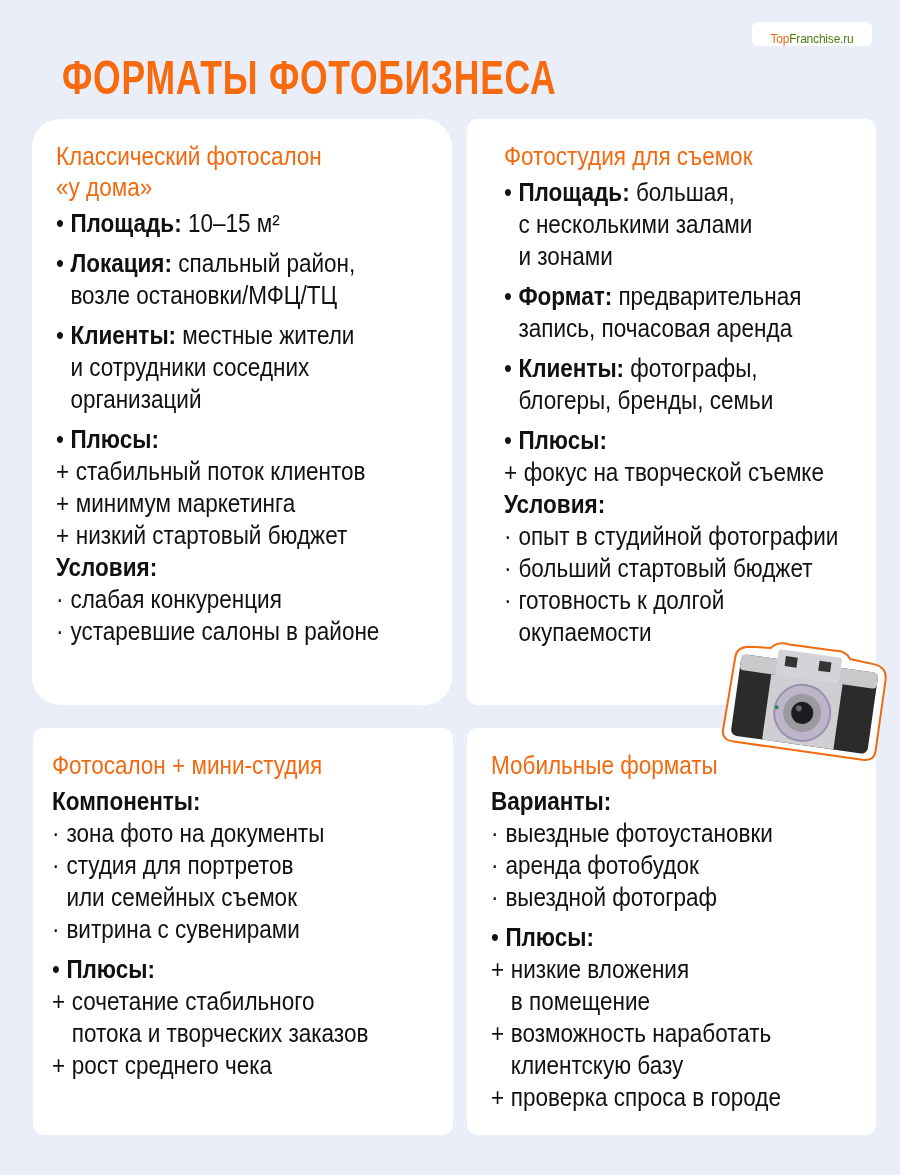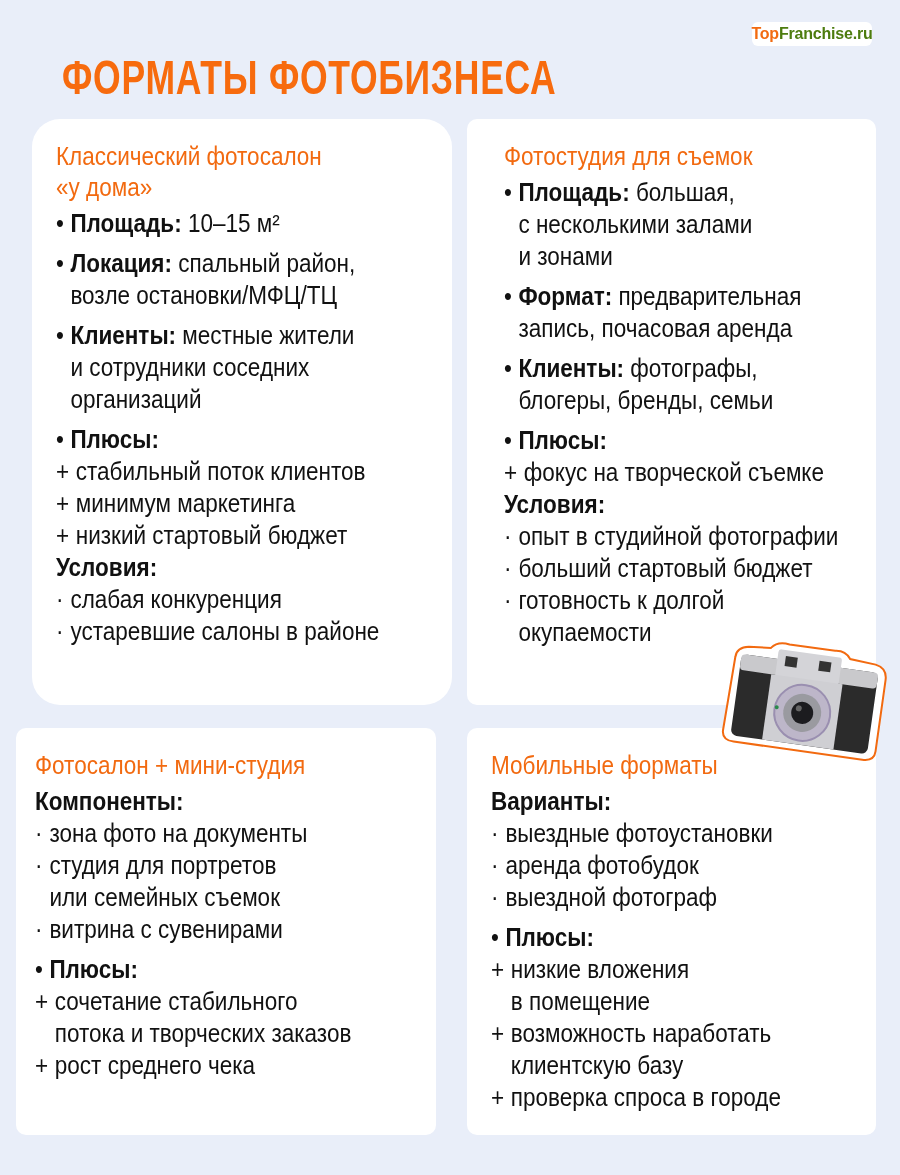--- a/index.html
+++ b/index.html
@@ -8,22 +8,22 @@
     background: #e9eef9;
     font-family: "Liberation Sans", "DejaVu Sans", sans-serif;
     color: #111;
     position: relative;
     overflow: hidden;
   }
   .brand {
     position: absolute; left: 752px; top: 22px;
     width: 120px; height: 24px;
     background: #fff; border-radius: 6px;
-    font-size: 16px; font-weight: bold;
-    display: flex; align-items: center; justify-content: center;
+    font-size: 12px; font-weight: normal;
+    display: flex; align-items: flex-end; justify-content: center;
     letter-spacing: -0.2px;
   }
   .brand .top { color: #f26a10; }
   .brand .rest { color: #4d7c0f; }
   .title {
     position: absolute; left: 62px; top: 50px;
     font-family: "Liberation Sans", sans-serif;
     font-weight: bold;
     font-size: 48px;
     color: #f76b0e;
@@ -161,21 +161,21 @@
         <span class="mk">·</span>
         <span>больший стартовый бюджет</span>
       </div>
     <div class="row">
         <span class="mk">·</span>
         <span><span>готовность к долгой</span><br><span>окупаемости</span></span>
       </div>
   </div>
 </div>
 
-<div class="card" style="left:16px; top:728px; width:420px; height:407px;padding-left:19px;">
+<div class="card" style="left:33px; top:728px; width:420px; height:407px;padding-left:19px;">
   <h2>Фотосалон + мини-студия</h2>
   <div class="txt">
     <div class="row">
         <span class="b">Компоненты:</span>
       </div>
     <div class="row">
         <span class="mk">·</span>
         <span>зона фото на документы</span>
       </div>
     <div class="row">

